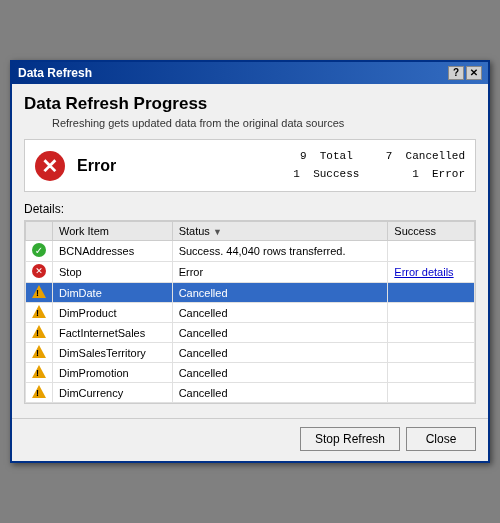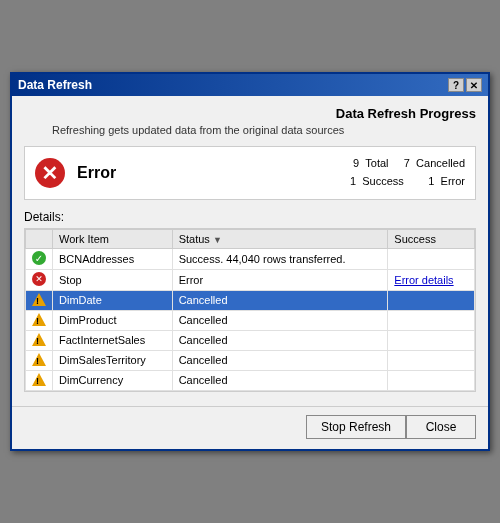--- a/index.html
+++ b/index.html
@@ -43,23 +43,22 @@
       align-items: center;
       justify-content: center;
       cursor: pointer;
       color: #000;
     }
     .dialog-body {
       padding: 10px 12px;
     }
     .section-title {
       font-weight: bold;
-      font-size: 13px;
+      font-size: 17px;
       margin-bottom: 3px;
-      text-align: right;
     }
     .section-subtitle {
       font-size: 11px;
       color: #333;
       margin-bottom: 10px;
       padding-left: 28px;
     }
     .status-box {
       background: white;
       border: 1px solid #ccc;
@@ -70,20 +69,21 @@
     }
     .error-text {
       font-size: 16px;
       font-weight: bold;
       flex: 1;
     }
     .stats {
       text-align: right;
       font-size: 11px;
       line-height: 1.6;
+      font-family: Liberation Mono, monospace;
     }
     .details-label {
       font-size: 12px;
       margin-bottom: 4px;
     }
     .table-container {
       border: 1px solid #ccc;
       background: white;
       margin-bottom: 4px;
     }
@@ -174,20 +174,21 @@
       left: -3px;
     }
     .error-link {
       color: #0000cc;
       text-decoration: underline;
       cursor: pointer;
     }
     .footer {
       display: flex;
       justify-content: flex-end;
+      gap: 6px;
       padding: 8px 12px 10px;
       border-top: 1px solid #ccc;
       background: #f0f0f0;
     }
     .btn {
       padding: 4px 14px;
       background: #f0f0f0;
       border: 1px solid #888;
       font-size: 12px;
       cursor: pointer;
@@ -304,20 +305,26 @@
               <td></td>
             </tr>
             <tr>
               <td class="icon-cell"><span class="icon-warning"></span></td>
               <td>DimSalesTerritory</td>
               <td>Cancelled</td>
               <td></td>
             </tr>
             <tr>
               <td class="icon-cell"><span class="icon-warning"></span></td>
+              <td>DimPromotion</td>
+              <td>Cancelled</td>
+              <td></td>
+            </tr>
+            <tr>
+              <td class="icon-cell"><span class="icon-warning"></span></td>
               <td>DimCurrency</td>
               <td>Cancelled</td>
               <td></td>
             </tr>
           </tbody>
       </table>
     </div>
   </div>
 
   <div class="footer">

